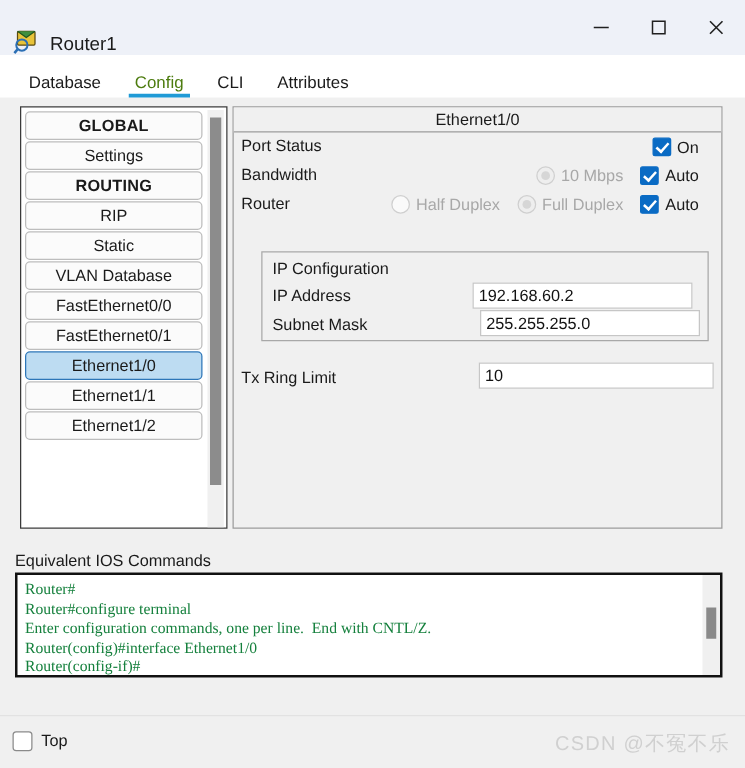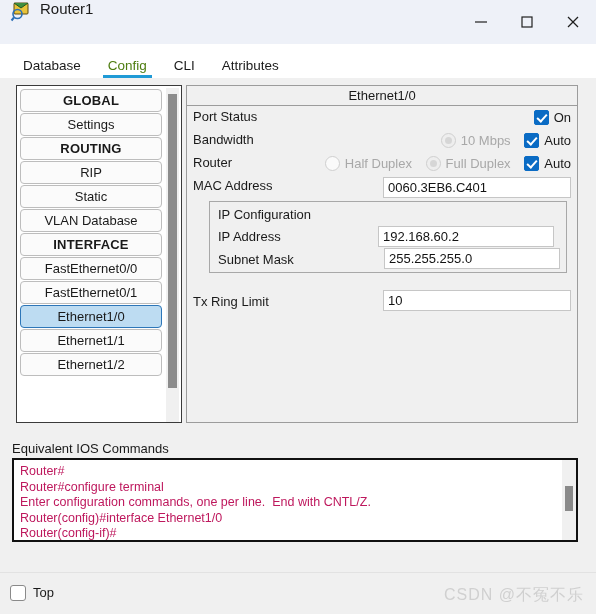--- a/index.html
+++ b/index.html
@@ -12,21 +12,21 @@
     color: #1a1a1a;
     overflow: hidden;
     position: relative;
   }
 
   
   #titlebar {
     height: 44px;
     background: #eef1f8;
     display: flex;
-    align-items: flex-start;
+    align-items: flex-end;
     position: relative;
   }
   #app-icon {
     width: 22px; height: 22px;
     margin-left: 10px; margin-right: 8px;
     flex: 0 0 auto;
   }
   #win-title {
     font-size: 15px;
     color: #1b1b1b;
@@ -136,21 +136,21 @@
     height: 20px;
     line-height: 19px;
     text-align: center;
     font-size: 13px;
     border-bottom: 1px solid #9c9c9c;
     background: #f0f0f0;
   }
   .row {
     position: relative;
     height: 22px;
-    margin: 1px 0 0 0;
+    margin: 1px 12px 0 0;
   }
   .rlabel {
     position: absolute;
     left: 6px; top: 2px;
     font-size: 13px;
   }
   
   .cb {
     width: 15px; height: 15px;
     background: #0a6bc4;
@@ -232,24 +232,24 @@
   #console {
     position: absolute;
     left: 12px; top: 458px;
     width: 566px; height: 84px;
     background: #ffffff;
     border: 2px solid #111111;
     overflow: hidden;
   }
   #console pre {
     margin: 4px 0 0 6px;
-    font-family: Liberation Sans, sans-serif;
+    font-family: Liberation Serif, serif;
     font-size: 12.5px;
     line-height: 15.5px;
-    color: #be185d;
+    color: #15803d;
     white-space: pre;
   }
   #console-scroll {
     position: absolute;
     right: 0; top: 0; width: 14px; height: 80px;
     background: #f0f0f0;
   }
   #console-thumb {
     position: absolute;
     left: 3px; top: 26px; width: 8px; height: 25px;
@@ -325,21 +325,20 @@
 <div id="content">
 
   <div id="sidebar">
     <div id="sidebar-list">
       <div class="side-item header">GLOBAL</div>
       <div class="side-item">Settings</div>
       <div class="side-item header">ROUTING</div>
       <div class="side-item">RIP</div>
       <div class="side-item">Static</div>
       <div class="side-item">VLAN Database</div>
-      <div class="side-item header">INTERFACE</div>
       <div class="side-item">FastEthernet0/0</div>
       <div class="side-item">FastEthernet0/1</div>
       <div class="side-item selected">Ethernet1/0</div>
       <div class="side-item">Ethernet1/1</div>
       <div class="side-item">Ethernet1/2</div>
 
     </div>
     <div id="sidebar-scroll">
       <div id="sidebar-thumb"></div>
     </div>
@@ -365,24 +364,20 @@
 
     <div class="row">
       <span class="rlabel">Router</span>
       <span class="ctl" style="right:6px;">
         <span class="rb"></span><span class="rb-label">Half Duplex</span>
         <span class="rb on" style="margin-left:10px;"></span><span class="rb-label">Full Duplex</span>
         <span class="cb" style="margin-left:10px;"></span><span class="cb-label">Auto</span>
       </span>
     </div>
 
-    <div class="row">
-      <span class="rlabel">MAC Address</span>
-      <input class="txt" style="left: 196px; top: 1px; width: 188px;" value="0060.3EB6.C401">
-    </div>
 
     <div id="ipgroup">
       <span class="glabel">IP Configuration</span>
       <span style="position:absolute;left:8px;top:27px;font-size:13px;">IP Address</span>
       <input class="txt" style="left: 168px; top: 24px; width: 176px;" value="192.168.60.2">
       <span style="position:absolute;left:8px;top:50px;font-size:13px;">Subnet Mask</span>
       <input class="txt" style="left: 174px; top: 46px; width: 176px;" value="255.255.255.0">
     </div>
 
     <span style="position:absolute;left:6px;top:208px;font-size:13px;">Tx Ring Limit</span>

